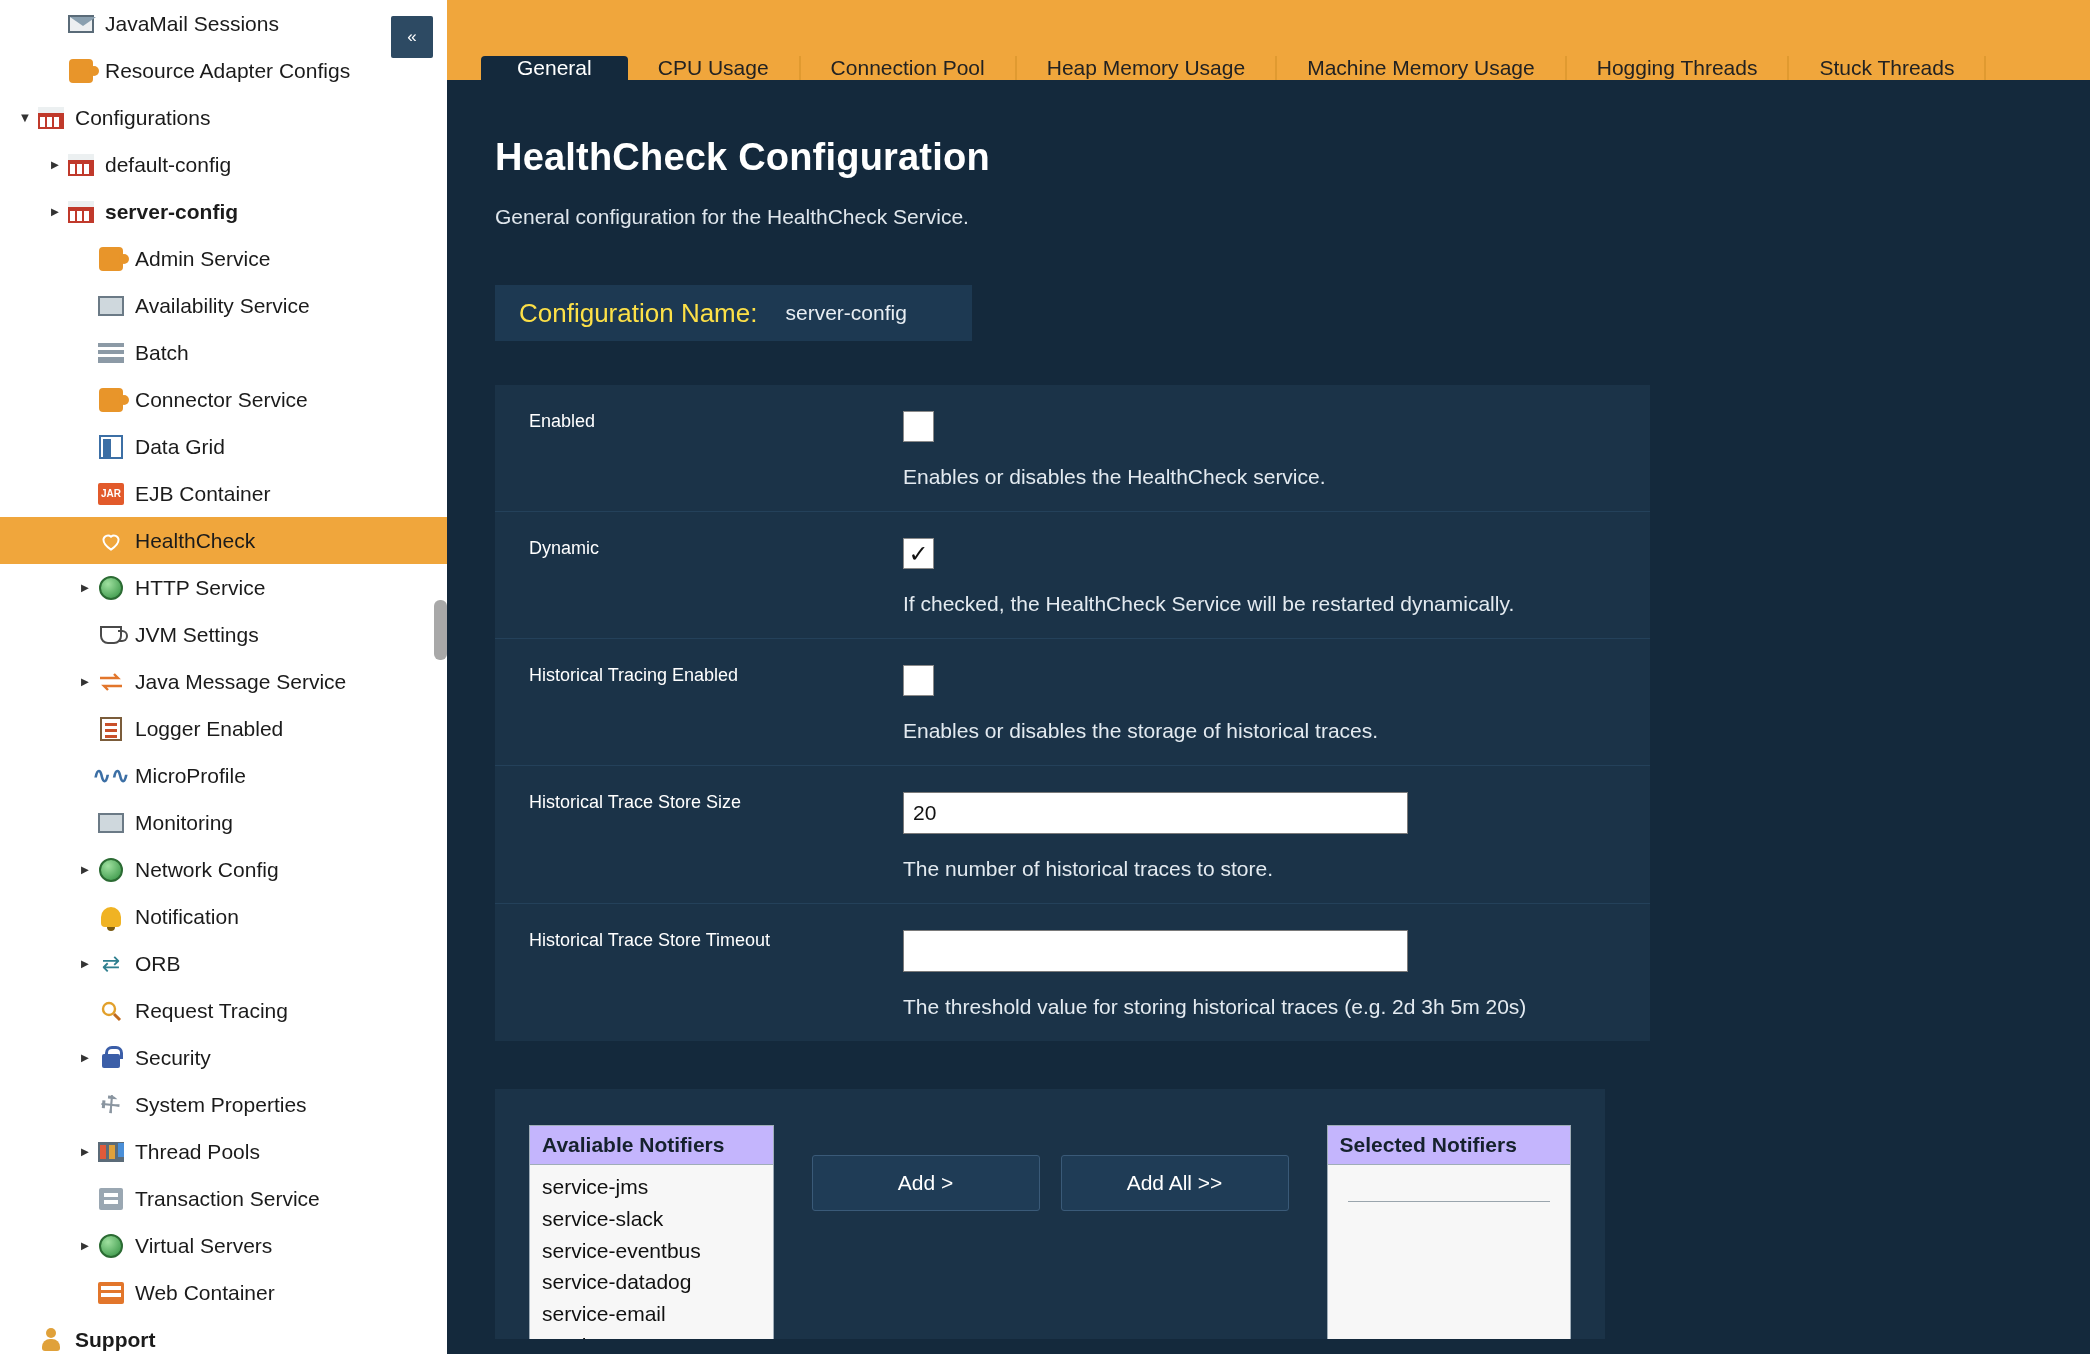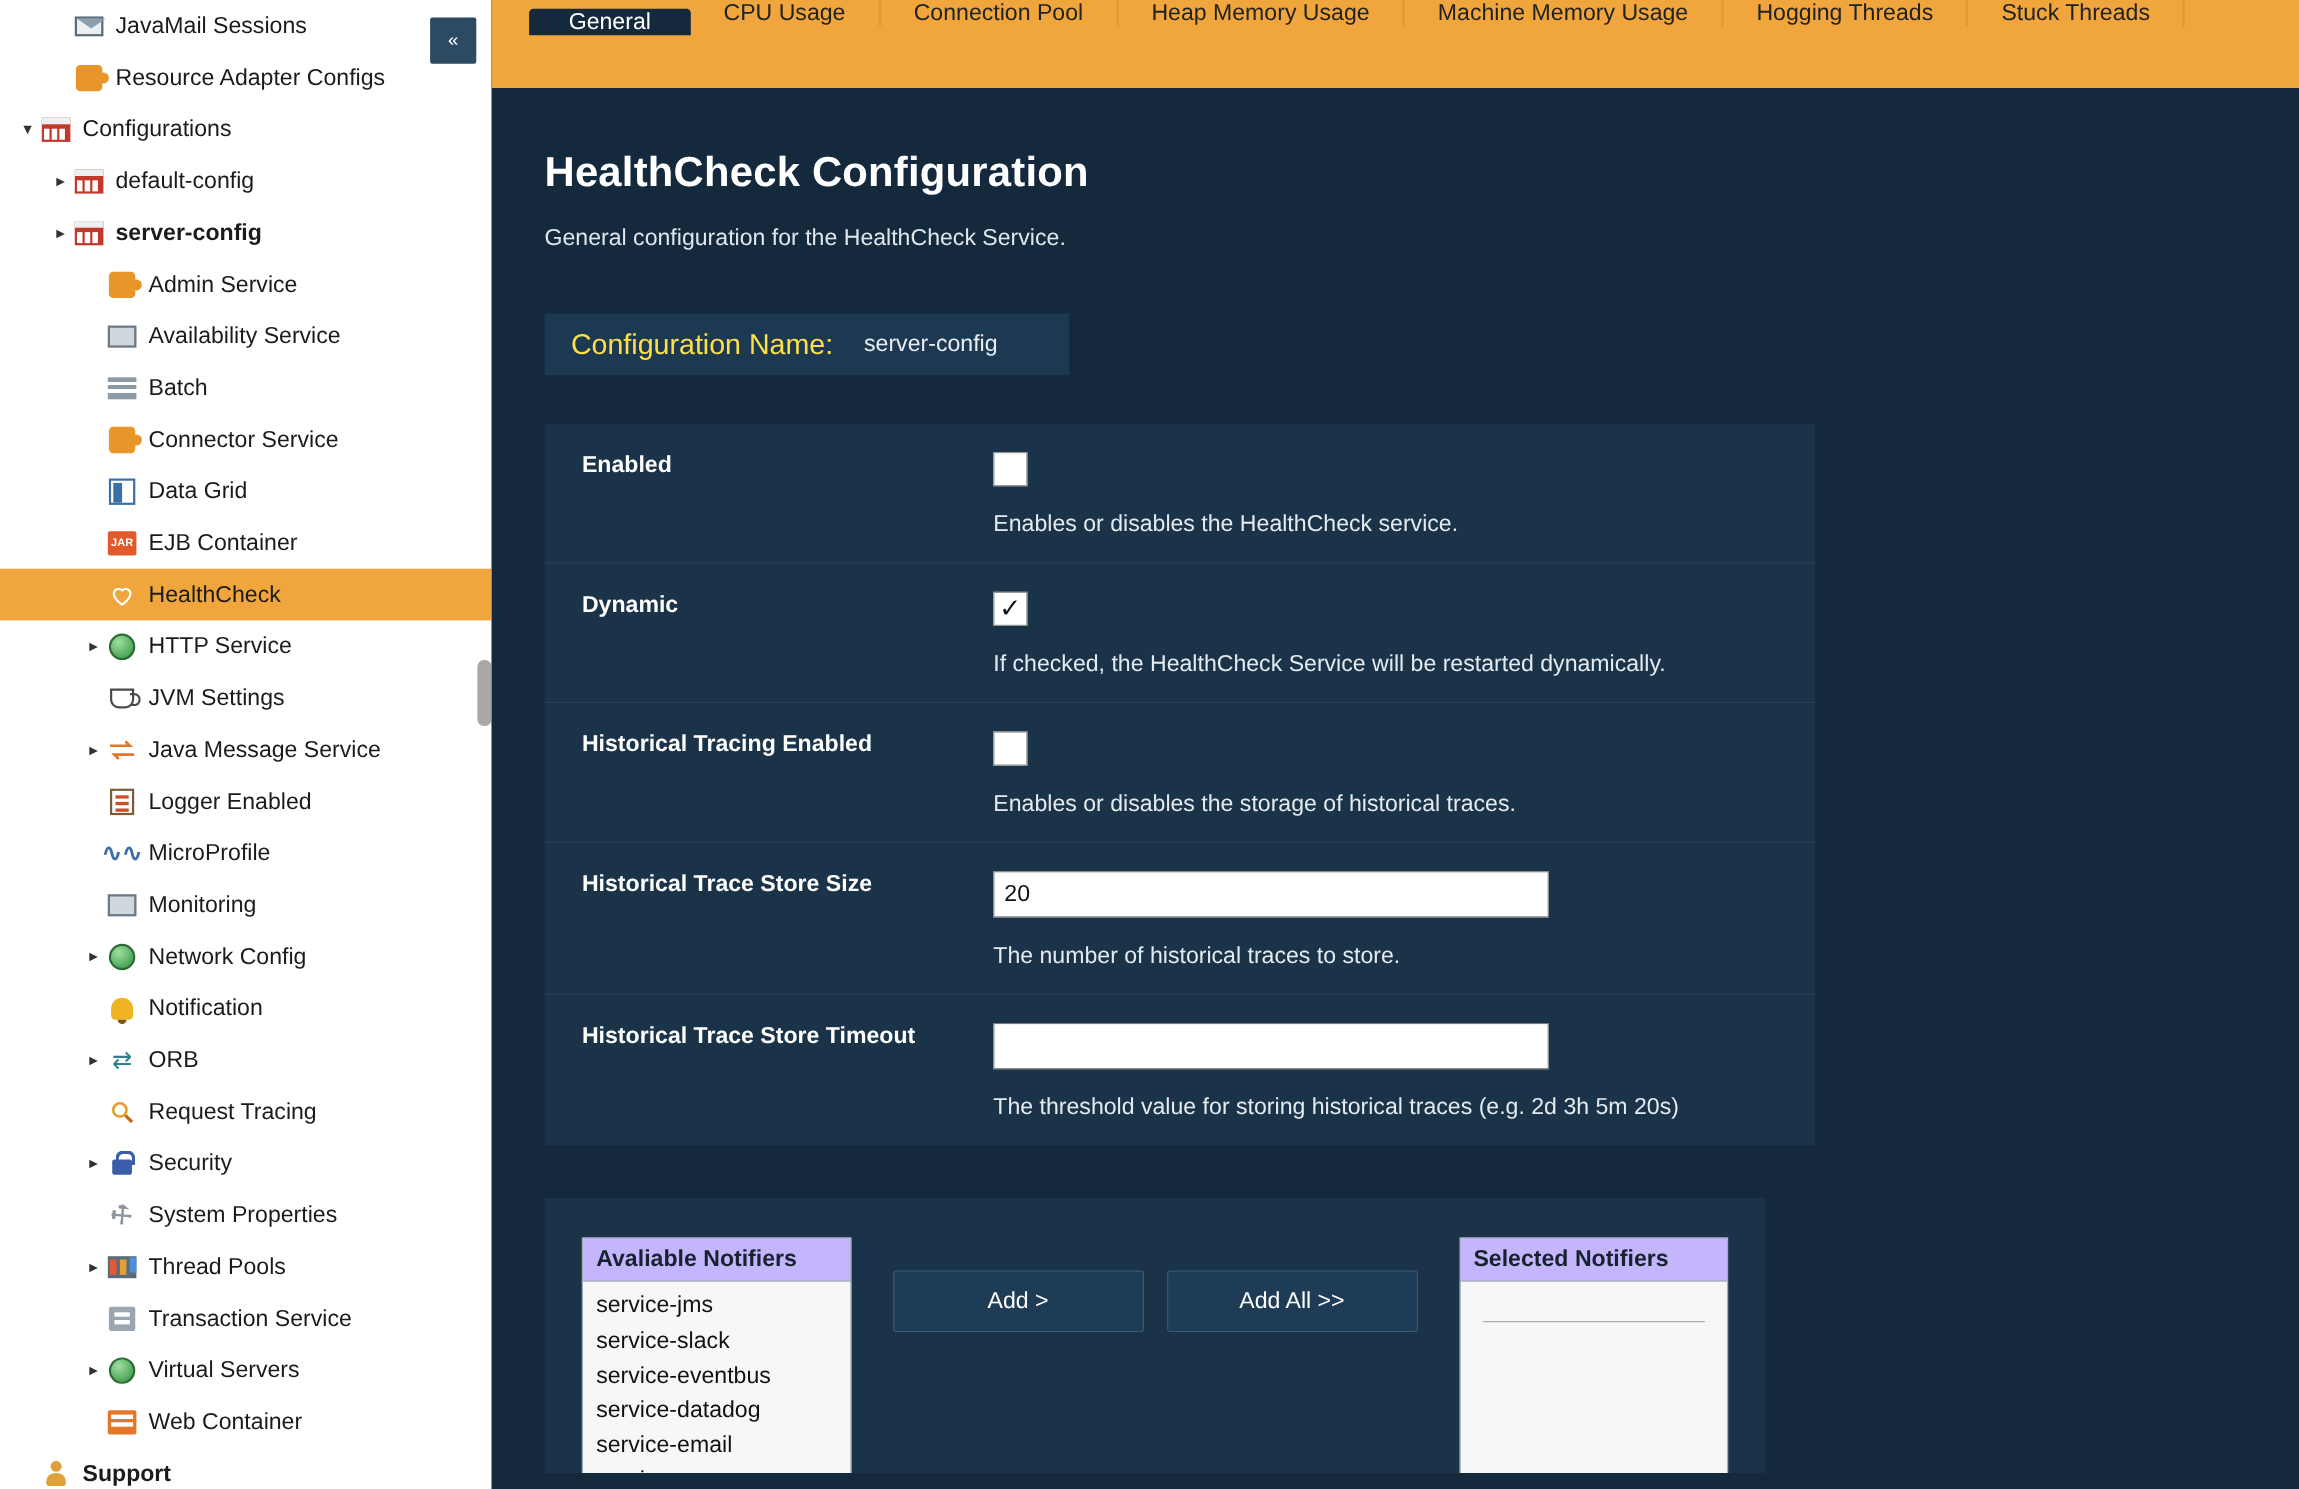--- a/index.html
+++ b/index.html
@@ -98,21 +98,21 @@
     flex: 1 1 auto;
     position: relative;
     height: 1354px;
     background: #14293c;
     overflow: hidden;
   }
   #tabbar {
     display: flex;
     height: 80px;
     background: #f0a63c;
-    align-items: flex-start;
+    align-items: flex-end;
   }
   .tab {
     display: flex;
     align-items: center;
     justify-content: center;
     padding: 0 30px;
     font-size: 21px;
     color: #222;
     border-right: 2px solid #e09a30;
     white-space: nowrap;
@@ -162,22 +162,22 @@
     display: flex;
     border-bottom: 1px solid #24415a;
     min-height: 118px;
     padding: 26px 0 22px 0;
   }
   .row:last-child { border-bottom: none; }
   .row .lbl {
     width: 408px;
     flex: 0 0 408px;
     padding-left: 34px;
-    font-size: 21px;
-    font-weight: bold;
+    font-size: 18px;
+    font-weight: normal;
     color: #fff;
   }
   .row .fld { flex: 1 1 auto; }
   .cb {
     width: 31px; height: 31px;
     background: #fff;
     border: 1px solid #8a8a8a;
     display: flex;
     align-items: center;
     justify-content: center;

